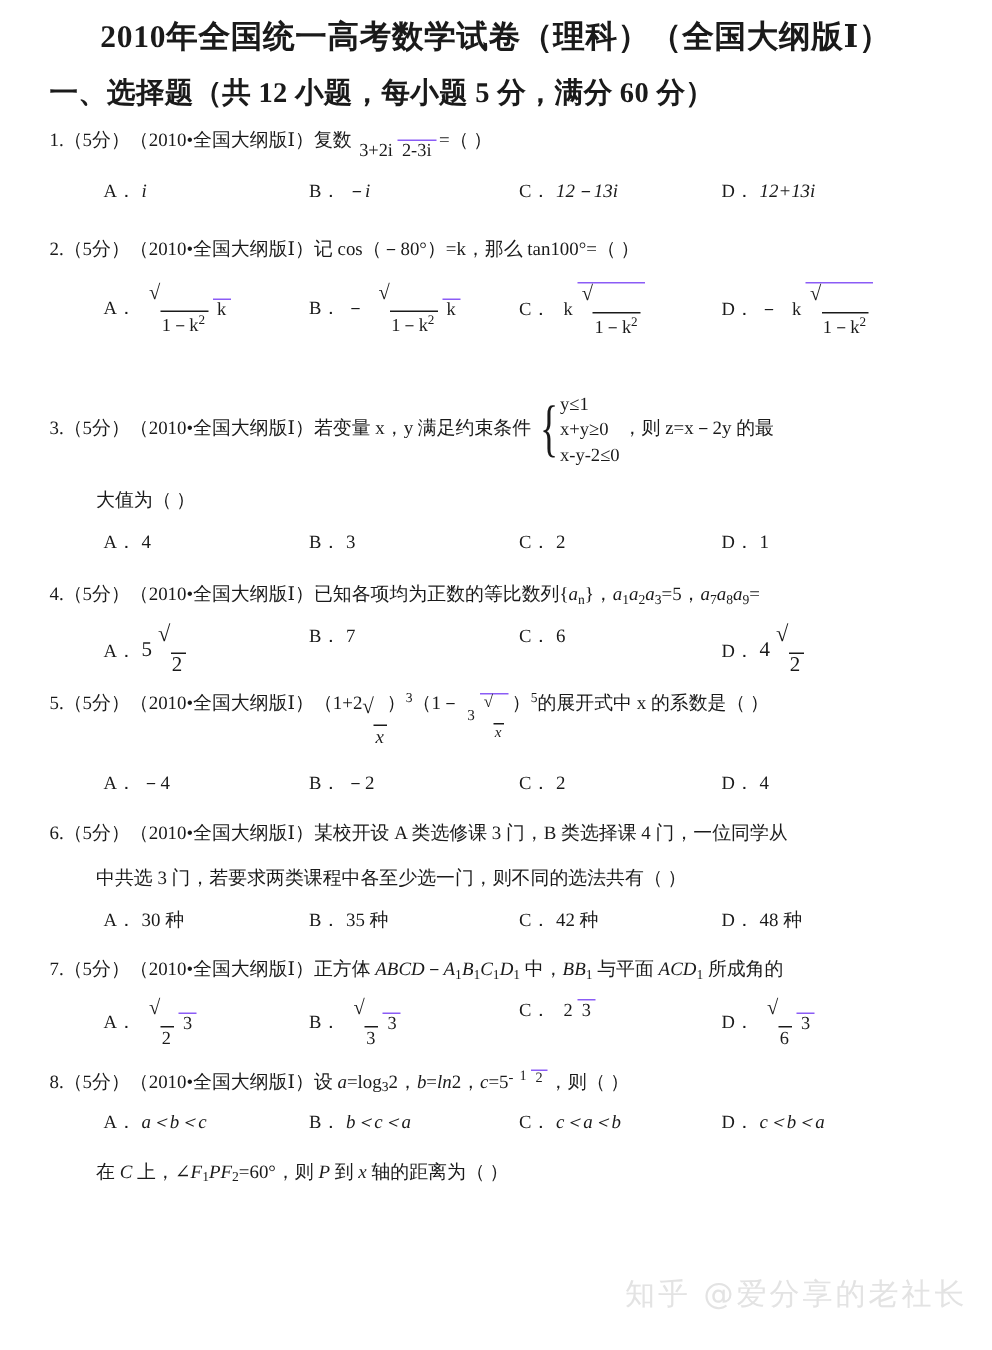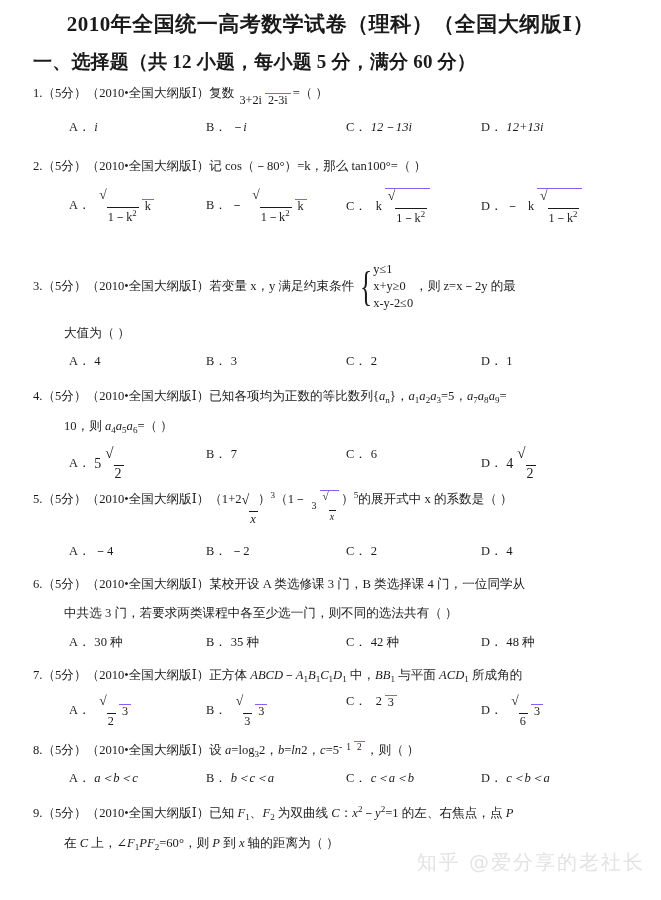--- a/index.html
+++ b/index.html
@@ -241,21 +241,20 @@
     <span class="opt o4">
         <span class="lbl">D．</span>
         <span>1</span>
       </span>
   </div>
 
   <div class="q" style="margin-top:14px;">
     <span class="q-line">
       <span>4.</span><span>（5分）</span><span>（2010•全国大纲版Ⅰ）</span><span>已知各项均为正数的等比数列{<i class="v">a</i><span class="subn">n</span>}，<i class="v">a</i><span class="subn">1</span><i class="v">a</i><span class="subn">2</span><i class="v">a</i><span class="subn">3</span>=5，<i class="v">a</i><span class="subn">7</span><i class="v">a</i><span class="subn">8</span><i class="v">a</i><span class="subn">9</span>=</span>
     </span>
-    <span class="q-indent" style="margin-top:10px;">10，则 <i class="v">a</i><span class="subn">4</span><i class="v">a</i><span class="subn">5</span><i class="v">a</i><span class="subn">6</span>=（    ）</span>
   </div>
   <div class="opts mid" style="margin-top:9px;">
     <span class="opt o1">
         <span class="lbl">A．</span>
         <span style="font-size:14px;">5</span>
         <span class="rad">
           <span class="sign" style="font-size:15px;">√</span>
           <span class="body" style="font-size:14px;">2</span>
         </span>
       </span>
@@ -404,20 +403,17 @@
         <span class="lbl">C．</span>
         <i class="v">c＜a＜b</i>
       </span>
     <span class="opt o4">
         <span class="lbl">D．</span>
         <i class="v">c＜b＜a</i>
       </span>
   </div>
 
   <div class="q" style="margin-top:12px;">
-    <span class="q-line">
-      <span>9.</span><span>（5分）</span><span>（2010•全国大纲版Ⅰ）</span><span>已知 <i class="v">F</i><span class="subn">1</span>、<i class="v">F</i><span class="subn">2</span> 为双曲线 <i class="v">C</i>：<i class="v">x</i><span class="sup">2</span>－<i class="v">y</i><span class="sup">2</span>=1 的左、右焦点，点 <i class="v">P</i></span>
-    </span>
     <span class="q-indent" style="margin-top:10px;">在 <i class="v">C</i> 上，∠<i class="v">F</i><span class="subn">1</span><i class="v">PF</i><span class="subn">2</span>=60°，则 <i class="v">P</i> 到 <i class="v">x</i> 轴的距离为（    ）</span>
   </div>
 
   <div class="watermark">知乎 @爱分享的老社长</div>
 </div>
 
 </body></html>

